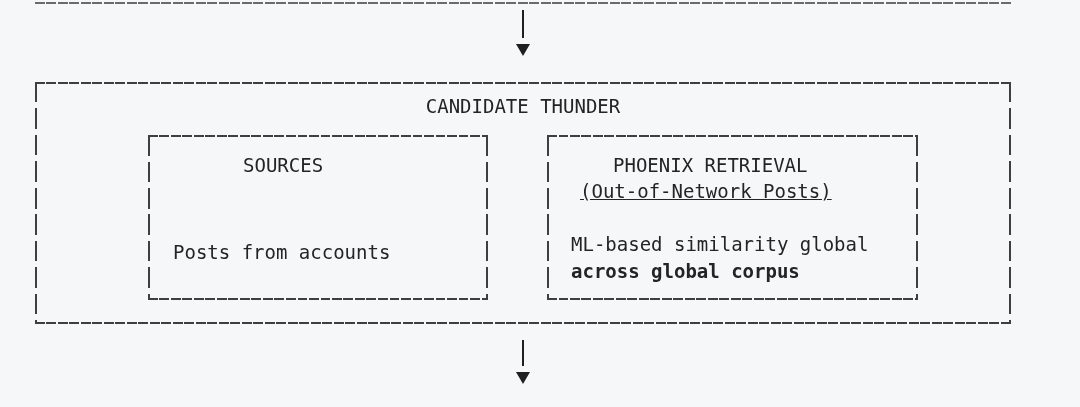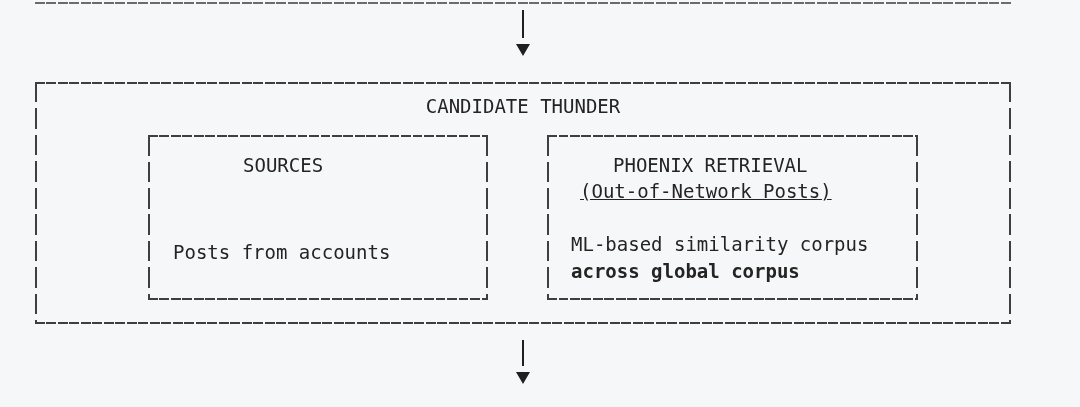--- a/index.html
+++ b/index.html
@@ -59,21 +59,21 @@
   <div class="ascii-box" style="left:35px;top:82px;width:976px;height:242px;"></div>
   <div class="label" style="left:35px;top:93px;width:976px;text-align:center;">CANDIDATE THUNDER</div>
 
   <div class="ascii-box" style="left:148px;top:135px;width:340px;height:165px;"></div>
   <div class="label" style="left:243px;top:152px;">SOURCES</div>
   <div class="label" style="left:173px;top:231px;margin-top:8px;">Posts from accounts</div>
 
   <div class="ascii-box" style="left:547px;top:135px;width:371px;height:165px;"></div>
   <div class="label" style="left:613px;top:152px;">PHOENIX RETRIEVAL</div>
   <div class="label" style="left:580px;top:178px;text-decoration:underline;">(Out-of-Network Posts)</div>
-  <div class="label" style="left:571px;top:231px;">ML-based similarity corpus</div>
+  <div class="label" style="left:571px;top:231px;">ML-based similarity global</div>
   <div class="label" style="left:571px;top:258px;font-weight:bold;">across global corpus</div>
 
   <div>
     <div class="vbar" style="left:522px;top:340px;height:26px;"></div>
     <div class="arrow-head" style="left:516px;top:372px;"></div>
   </div>
 
 </div>
 
 </body></html>

